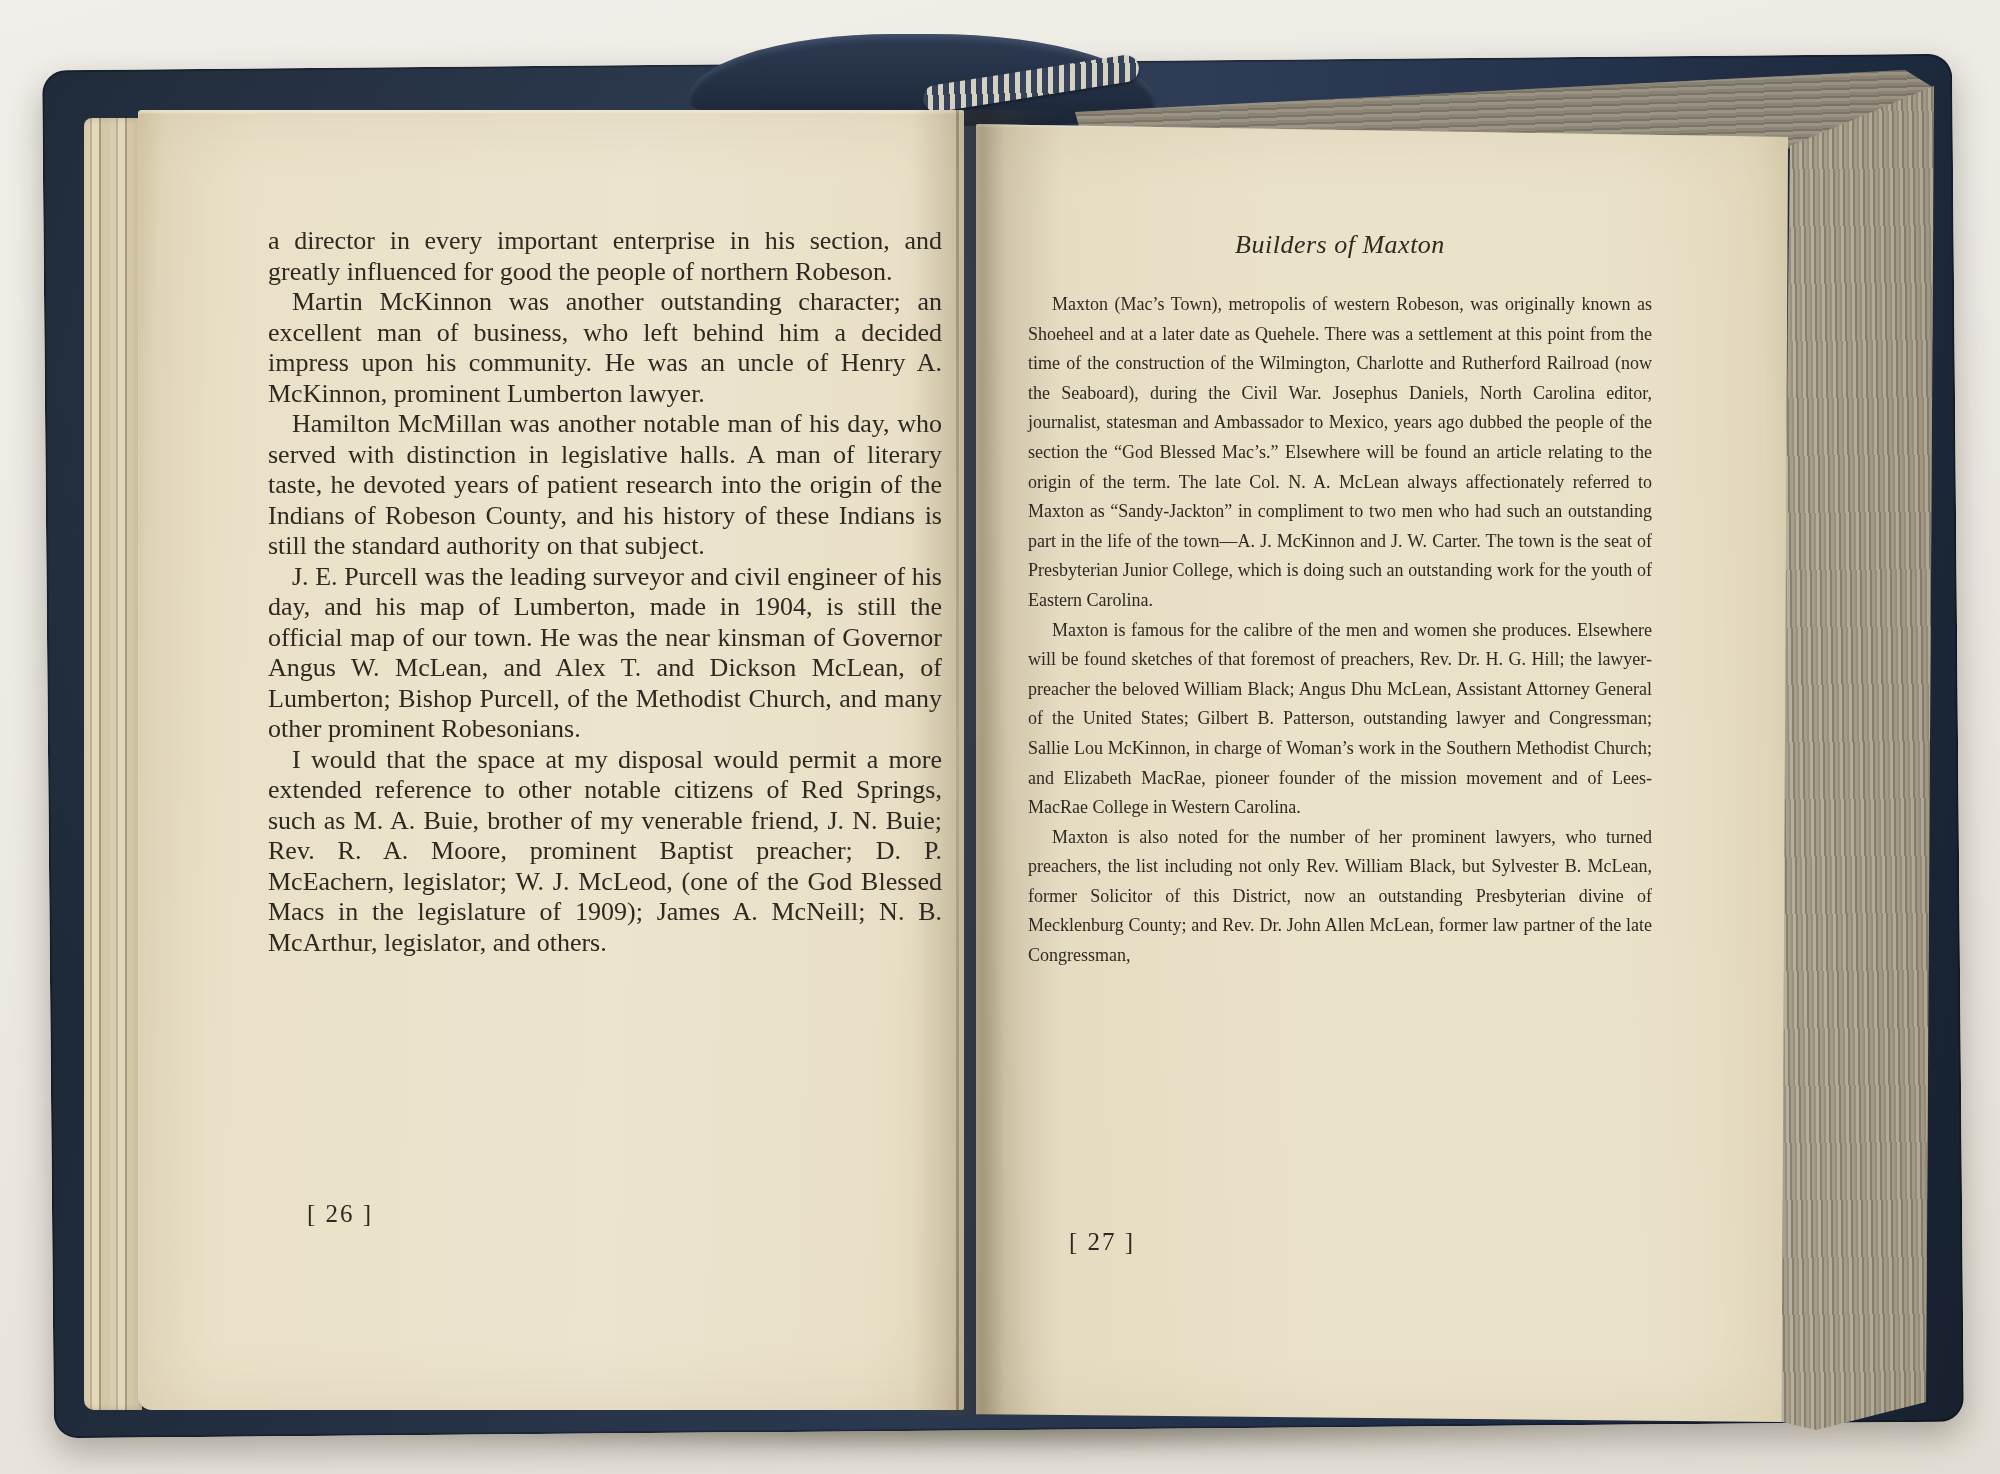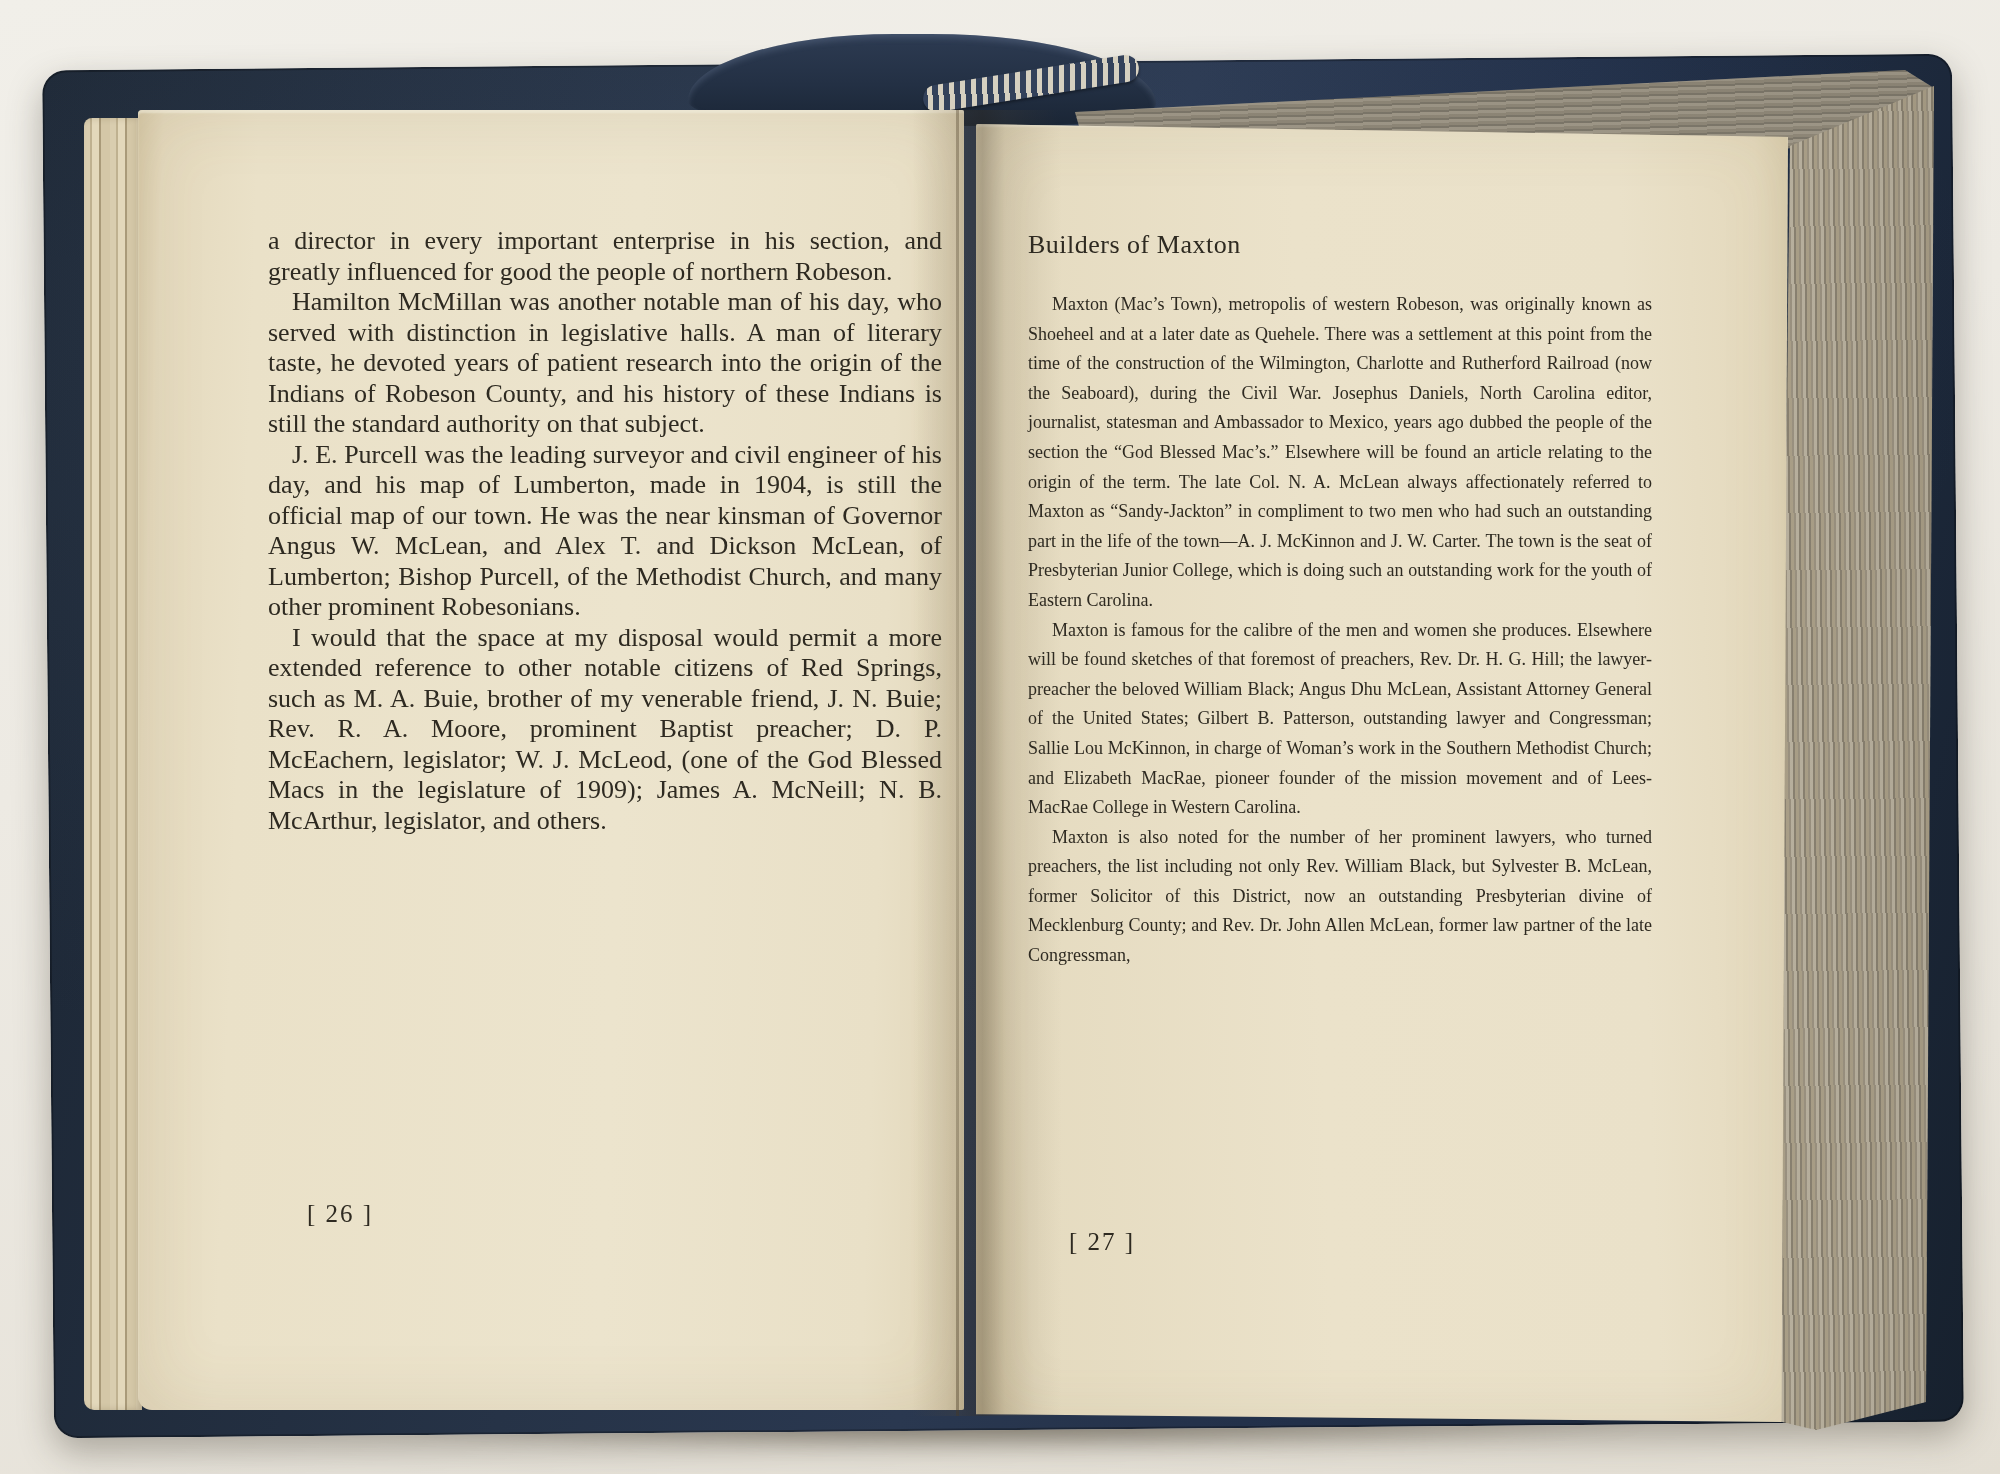--- a/index.html
+++ b/index.html
@@ -89,21 +89,21 @@
     background:linear-gradient(180deg,rgba(70,56,34,.35),rgba(70,56,34,.15) 50%,rgba(70,56,34,.4));
   }
   
   .textblock{position:absolute;z-index:6;color:#2e2a21;}
   .text-left{left:268px;top:226px;width:674px;font-size:26px;line-height:30.5px;text-align:justify;}
   .text-right{left:1028px;top:290px;width:624px;font-size:18px;line-height:29.6px;text-align:justify;}
   .textblock p{margin:0;text-indent:24px;}
   .textblock p.no-indent{text-indent:0;}
   .running-header{
     position:absolute;left:1028px;top:230px;width:624px;z-index:6;
-    font-size:26px;text-align:left;color:#2e2a21;letter-spacing:.5px;
+    font-size:26px;font-style:italic;text-align:center;color:#2e2a21;letter-spacing:.5px;
   }
   .folio{position:absolute;z-index:6;font-size:25px;color:#2e2a21;letter-spacing:2px;margin-left:41px;}
   .folio-left{left:266px;top:1200px;}
   .folio-right{left:1028px;top:1228px;width:624px;text-align:left;}
 </style>
 </head>
 <body>
 
 <div class="scene">
 
@@ -116,20 +116,21 @@
   <div class="right-edges"></div>
   <div class="left-edges"></div>
   <div class="headband"></div>
 
   <div class="page page-left"></div>
   <div class="page page-right"></div>
   <div class="gutter"></div>
 
   <div class="textblock text-left">
     <p class="no-indent">a director in every important enterprise in his section, and greatly influenced for good the people of northern Robeson.</p>
+    <p>Martin McKinnon was another outstanding character; an excellent man of business, who left behind him a decided impress upon his community. He was an uncle of Henry A. McKinnon, prominent Lumberton lawyer.</p>
     <p>Hamilton McMillan was another notable man of his day, who served with distinction in legislative halls. A man of literary taste, he devoted years of patient research into the origin of the Indians of Robeson County, and his history of these Indians is still the standard authority on that subject.</p>
     <p>J. E. Purcell was the leading surveyor and civil engineer of his day, and his map of Lumberton, made in 1904, is still the official map of our town. He was the near kinsman of Governor Angus W. McLean, and Alex T. and Dickson McLean, of Lumberton; Bishop Purcell, of the Methodist Church, and many other prominent Robesonians.</p>
     <p>I would that the space at my disposal would permit a more extended reference to other notable citizens of Red Springs, such as M. A. Buie, brother of my venerable friend, J. N. Buie; Rev. R. A. Moore, prominent Baptist preacher; D. P. McEachern, legislator; W. J. McLeod, (one of the God Blessed Macs in the legislature of 1909); James A. McNeill; N. B. McArthur, legislator, and others.</p>
   </div>
   <div class="folio folio-left">[ 26 ]</div>
 
   <div class="running-header">Builders of Maxton</div>
   <div class="textblock text-right">
     <p>Maxton (Mac’s Town), metropolis of western Robeson, was originally known as Shoeheel and at a later date as Quehele. There was a settlement at this point from the time of the construction of the Wilmington, Charlotte and Rutherford Railroad (now the Seaboard), during the Civil War. Josephus Daniels, North Carolina editor, journalist, statesman and Ambassador to Mexico, years ago dubbed the people of the section the “God Blessed Mac’s.” Elsewhere will be found an article relating to the origin of the term. The late Col. N. A. McLean always affectionately referred to Maxton as “Sandy-Jackton” in compliment to two men who had such an outstanding part in the life of the town—A. J. McKinnon and J. W. Carter. The town is the seat of Presbyterian Junior College, which is doing such an outstanding work for the youth of Eastern Carolina.</p>
     <p>Maxton is famous for the calibre of the men and women she produces. Elsewhere will be found sketches of that foremost of preachers, Rev. Dr. H. G. Hill; the lawyer-preacher the beloved William Black; Angus Dhu McLean, Assistant Attorney General of the United States; Gilbert B. Patterson, outstanding lawyer and Congressman; Sallie Lou McKinnon, in charge of Woman’s work in the Southern Methodist Church; and Elizabeth MacRae, pioneer founder of the mission movement and of Lees-MacRae College in Western Carolina.</p>

